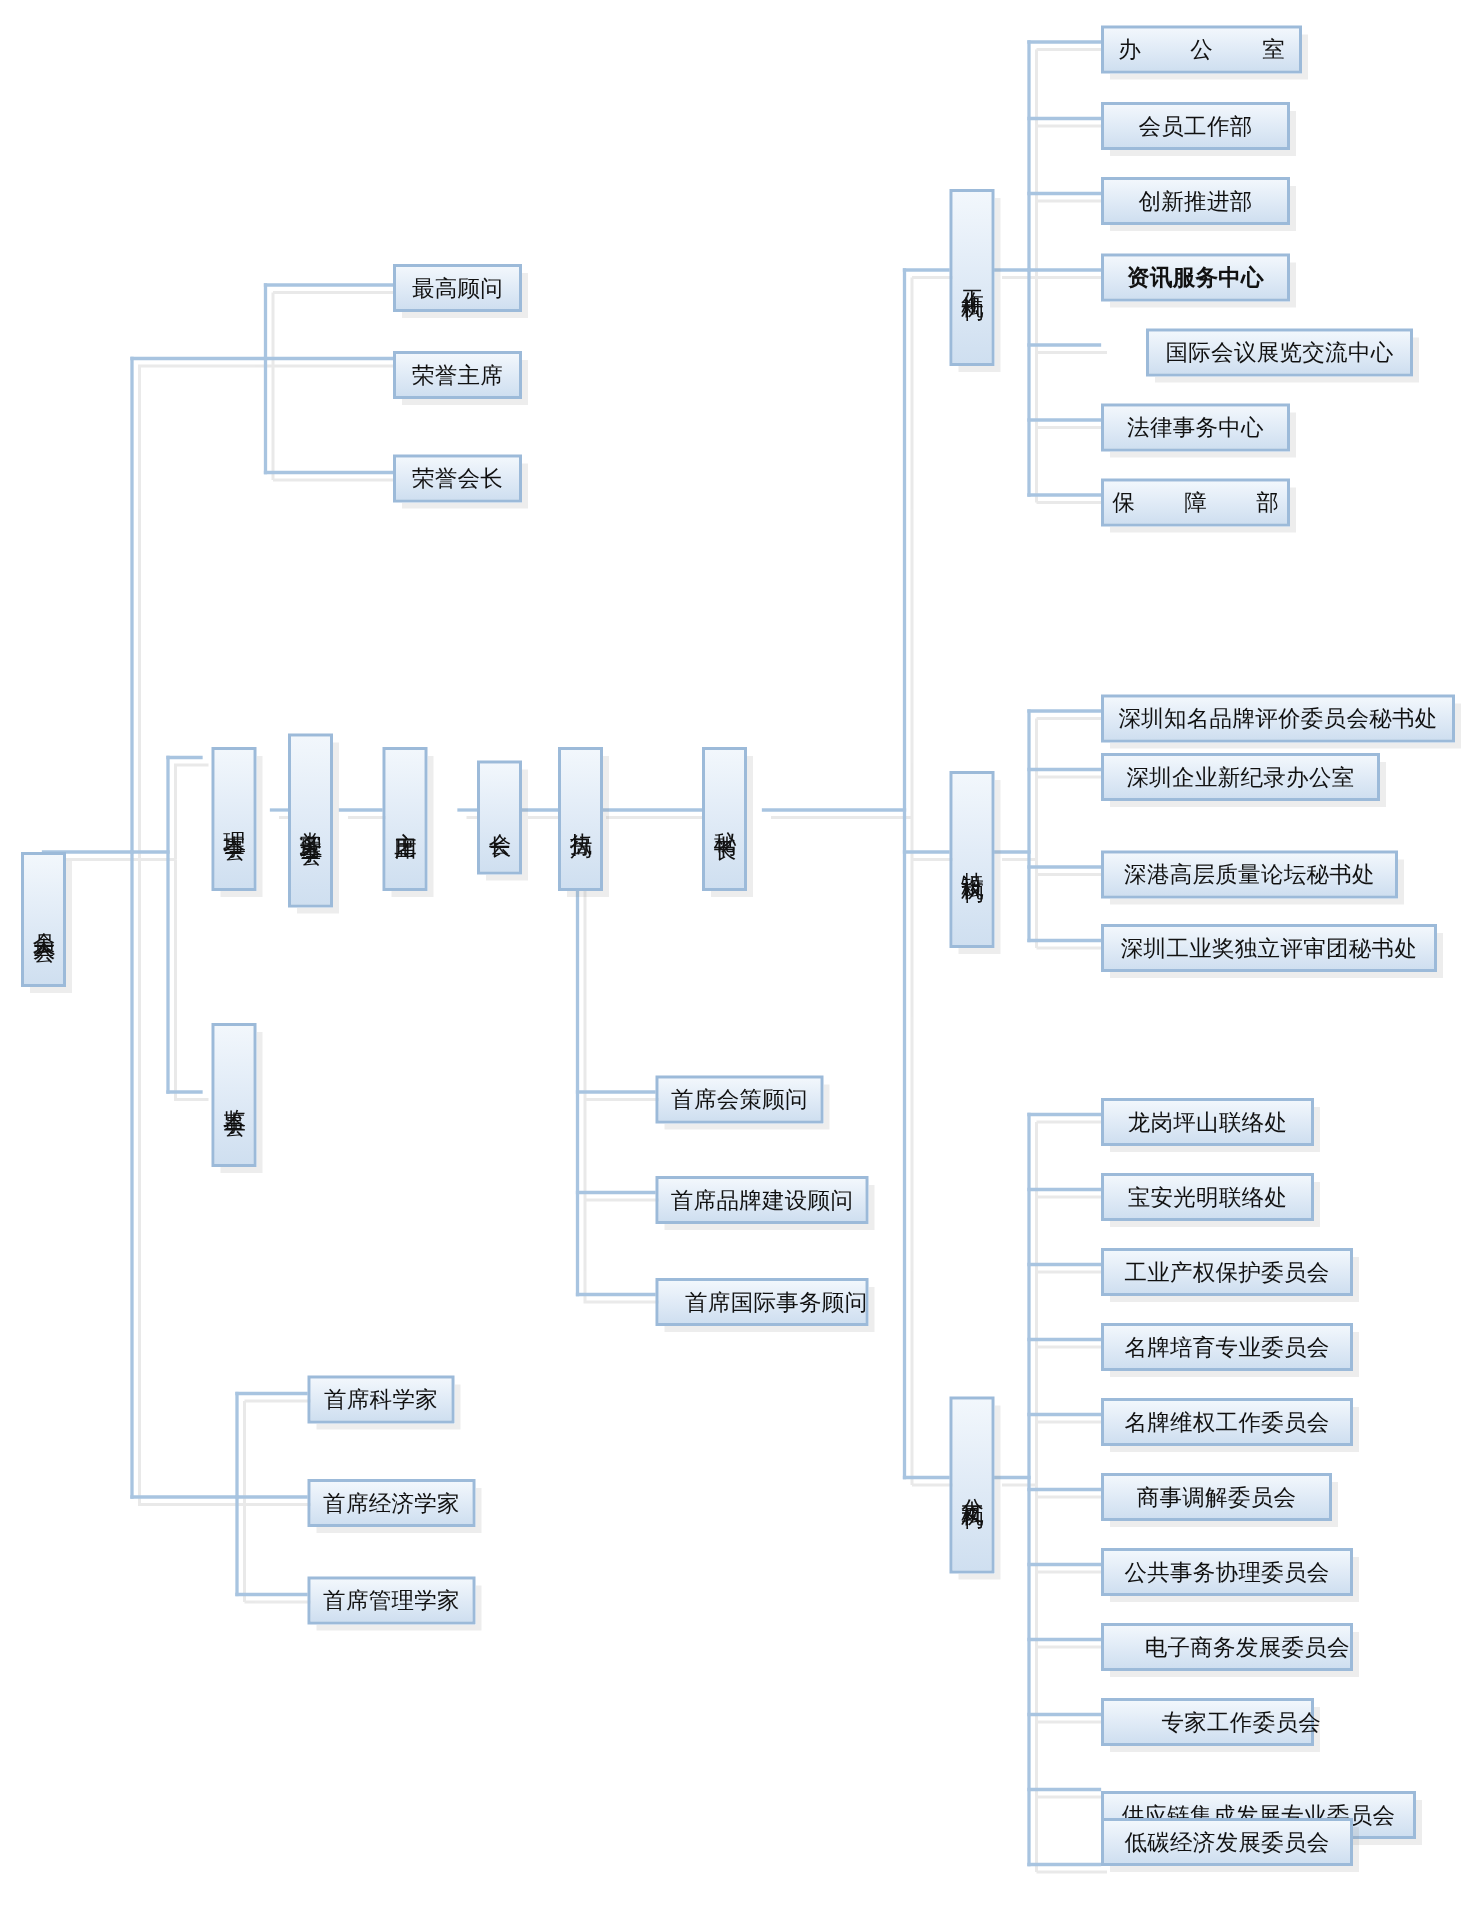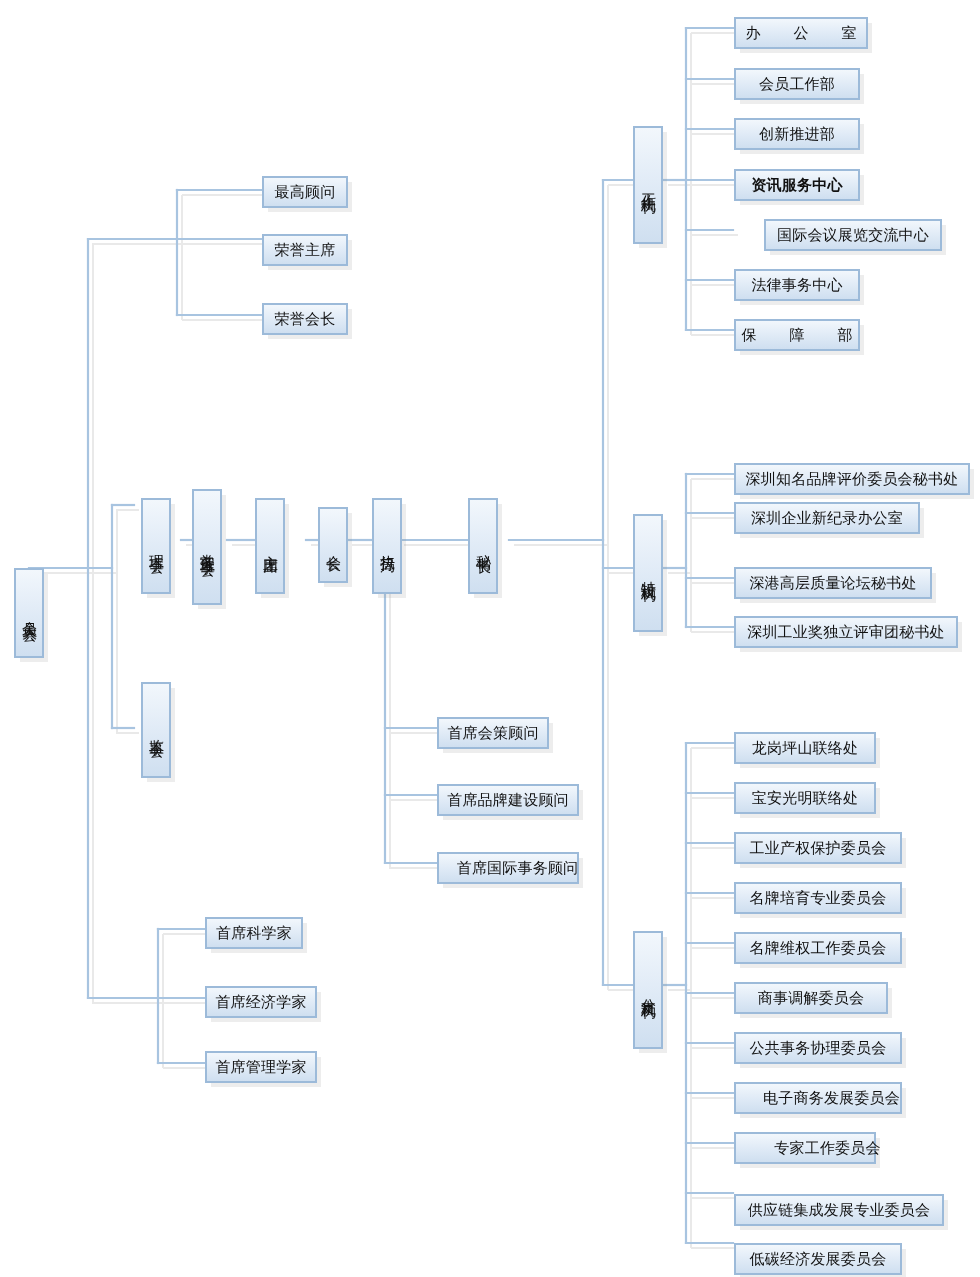--- a/index.html
+++ b/index.html
@@ -330,17 +330,17 @@
   </div>
   <div class="node" style="left:734px; top:1082px; width:168px; height:32px;padding-left:27px;">
     <span class="label">电子商务发展委员会</span>
   </div>
   <div class="node" style="left:734px; top:1132px; width:142px; height:32px;padding-left:45px;">
     <span class="label">专家工作委员会</span>
   </div>
   <div class="node" style="left:734px; top:1182px; width:210px; height:32px;margin-top:12px;">
     <span class="label">供应链集成发展专业委员会</span>
   </div>
-  <div class="node" style="left:734px; top:1243px; width:168px; height:32px;">
+  <div class="node" style="left:734px; top:1212px; width:168px; height:32px;">
     <span class="label">低碳经济发展委员会</span>
   </div>
 
 </div>
 
 </body></html>

